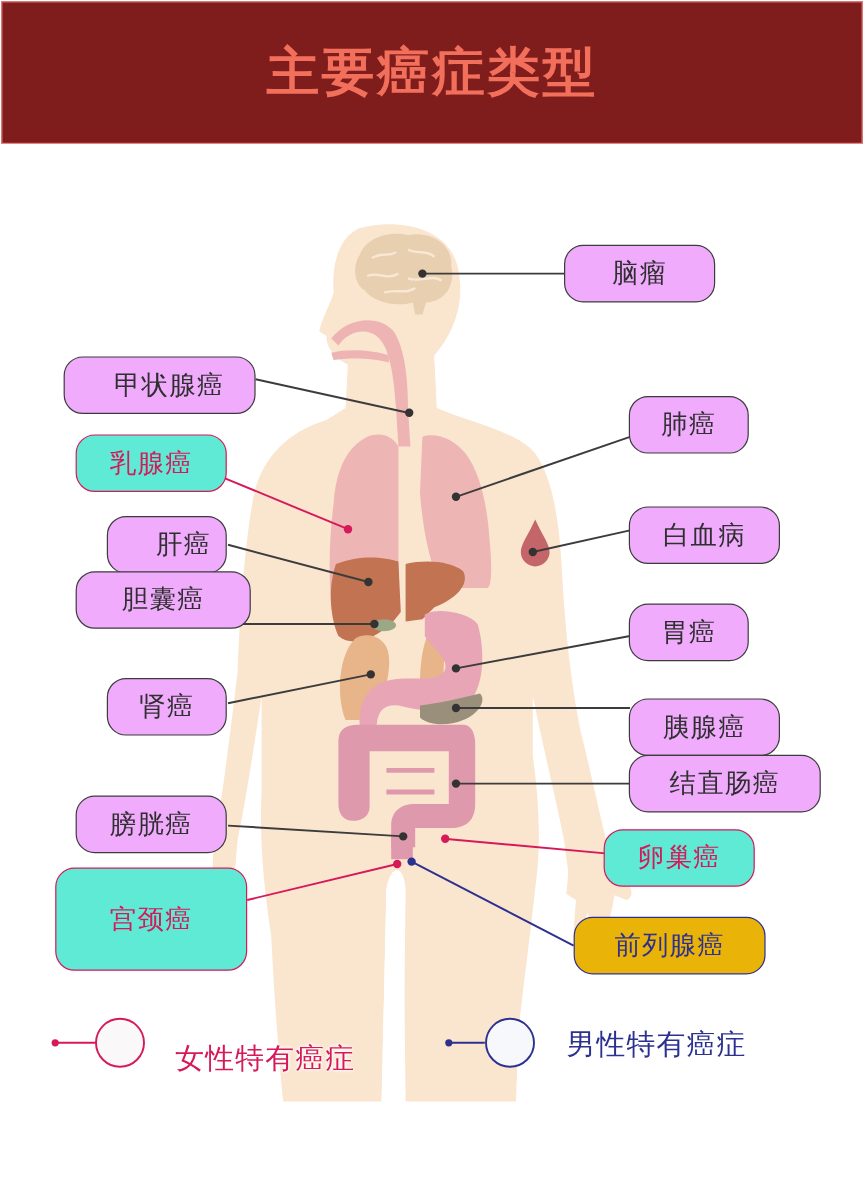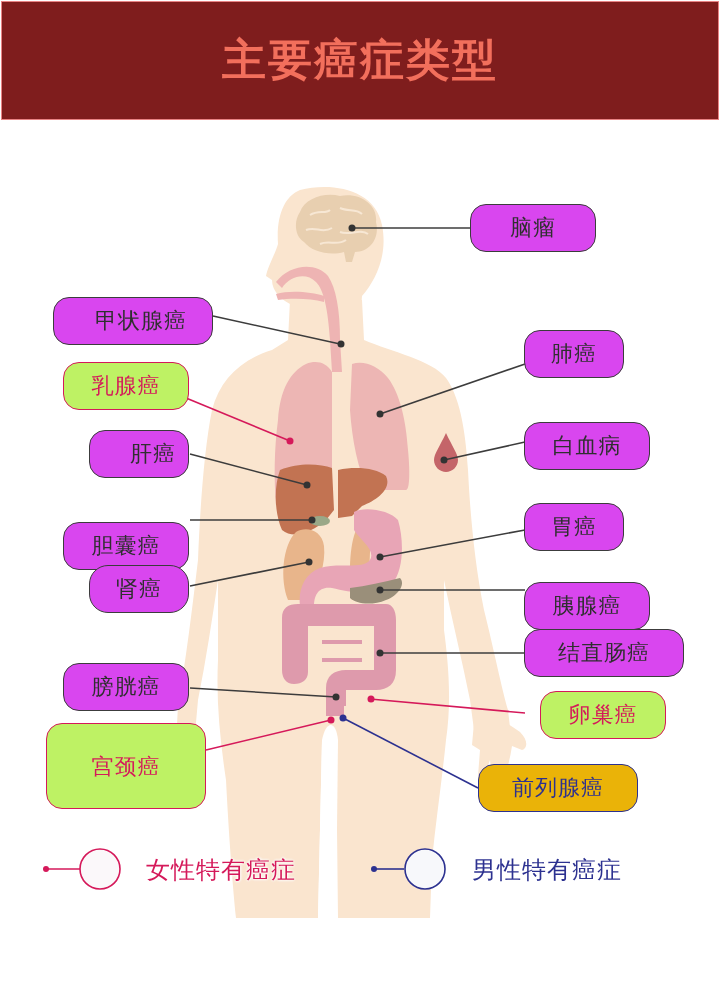--- a/index.html
+++ b/index.html
@@ -13,33 +13,33 @@
     }
     .title-text {
       font-family: "DejaVu Serif", "Liberation Serif", serif;
       font-size: 44px; font-weight: bold; color: #f26f5c; letter-spacing: 2px;
     }
 
     svg.figure { position: absolute; left: 0; top: 0; width: 720px; height: 990px; }
 
     .label {
       position: absolute; height: 48px; border-radius: 16px;
-      border: 1.6px solid #3c3c3c; background: #d946ef; color: #2f2f2f;
+      border: 1.6px solid #3c3c3c; background: #f0abfc; color: #2f2f2f;
       display: flex; align-items: center; justify-content: center;
       font-size: 22px; letter-spacing: 1px; white-space: nowrap;
     }
-    .label.female { border-color: #d5195a; color: #d5195a; background: #bef264; }
+    .label.female { border-color: #d5195a; color: #d5195a; background: #5eead4; }
     .label.male { border-color: #2c3190; color: #2c3190; background: #eab308; }
     .label.two-line { height: 86px; flex-direction: column; line-height: 33px; }
 
     .legend-text {
       position: absolute; font-size: 24px; letter-spacing: 1px;
       text-shadow: 0 0 3px #fff, 0 0 3px #fff, 0 0 3px #fff;
     }
-    .legend-text.female { color: #d5195a; }
+    .legend-text.female { color: #d5195a; margin-top: 12px; }
     .legend-text.male { color: #2c3190; }
   </style>
 </head>
 <body>
 
 <div class="title-box">
   <span class="title-text">主要癌症类型</span>
 </div>
 
 <svg class="figure" viewBox="0 0 720 990">
@@ -150,24 +150,24 @@
 
 <div class="label" style="left:53px; top:297px; width:160px;padding-left:16px;">
     <span>甲状腺癌</span>
   </div>
 <div class="label female" style="left:63px; top:362px; width:126px;">
     <span>乳腺癌</span>
   </div>
 <div class="label" style="left:89px; top:430px; width:100px;padding-left:28px;">
     <span>肝癌</span>
   </div>
-<div class="label" style="left:63px; top:522px; width:126px;text-align:center;">
+<div class="label" style="left:63px; top:476px; width:146px;text-align:center;">
     <span>胆囊癌</span>
   </div>
-<div class="label" style="left:89px; top:565px; width:100px;border-radius:19px;">
+<div class="label" style="left:89px; top:565px; width:100px;">
     <span>肾癌</span>
   </div>
 <div class="label" style="left:63px; top:663px; width:126px;">
     <span>膀胱癌</span>
   </div>
 <div class="label female two-line" style="left:46px; top:723px; width:160px;">
   <span>宫颈癌</span>
 </div>
 
 <div class="label" style="left:470px; top:204px; width:126px;">
@@ -181,21 +181,21 @@
   </div>
 <div class="label" style="left:524px; top:503px; width:100px;">
     <span>胃癌</span>
   </div>
 <div class="label" style="left:524px; top:582px; width:126px;">
     <span>胰腺癌</span>
   </div>
 <div class="label" style="left:524px; top:629px; width:160px;">
     <span>结直肠癌</span>
   </div>
-<div class="label female" style="left:540px; top:691px; width:126px;">
+<div class="label female" style="left:503px; top:691px; width:126px;">
     <span>卵巢癌</span>
   </div>
 <div class="label male" style="left:478px; top:764px; width:160px;">
     <span>前列腺癌</span>
   </div>
 
 <div class="legend-text female" style="left:146px; top:854px;">女性特有癌症</div>
 <div class="legend-text male" style="left:472px; top:854px;">男性特有癌症</div>
 
 </body></html>

